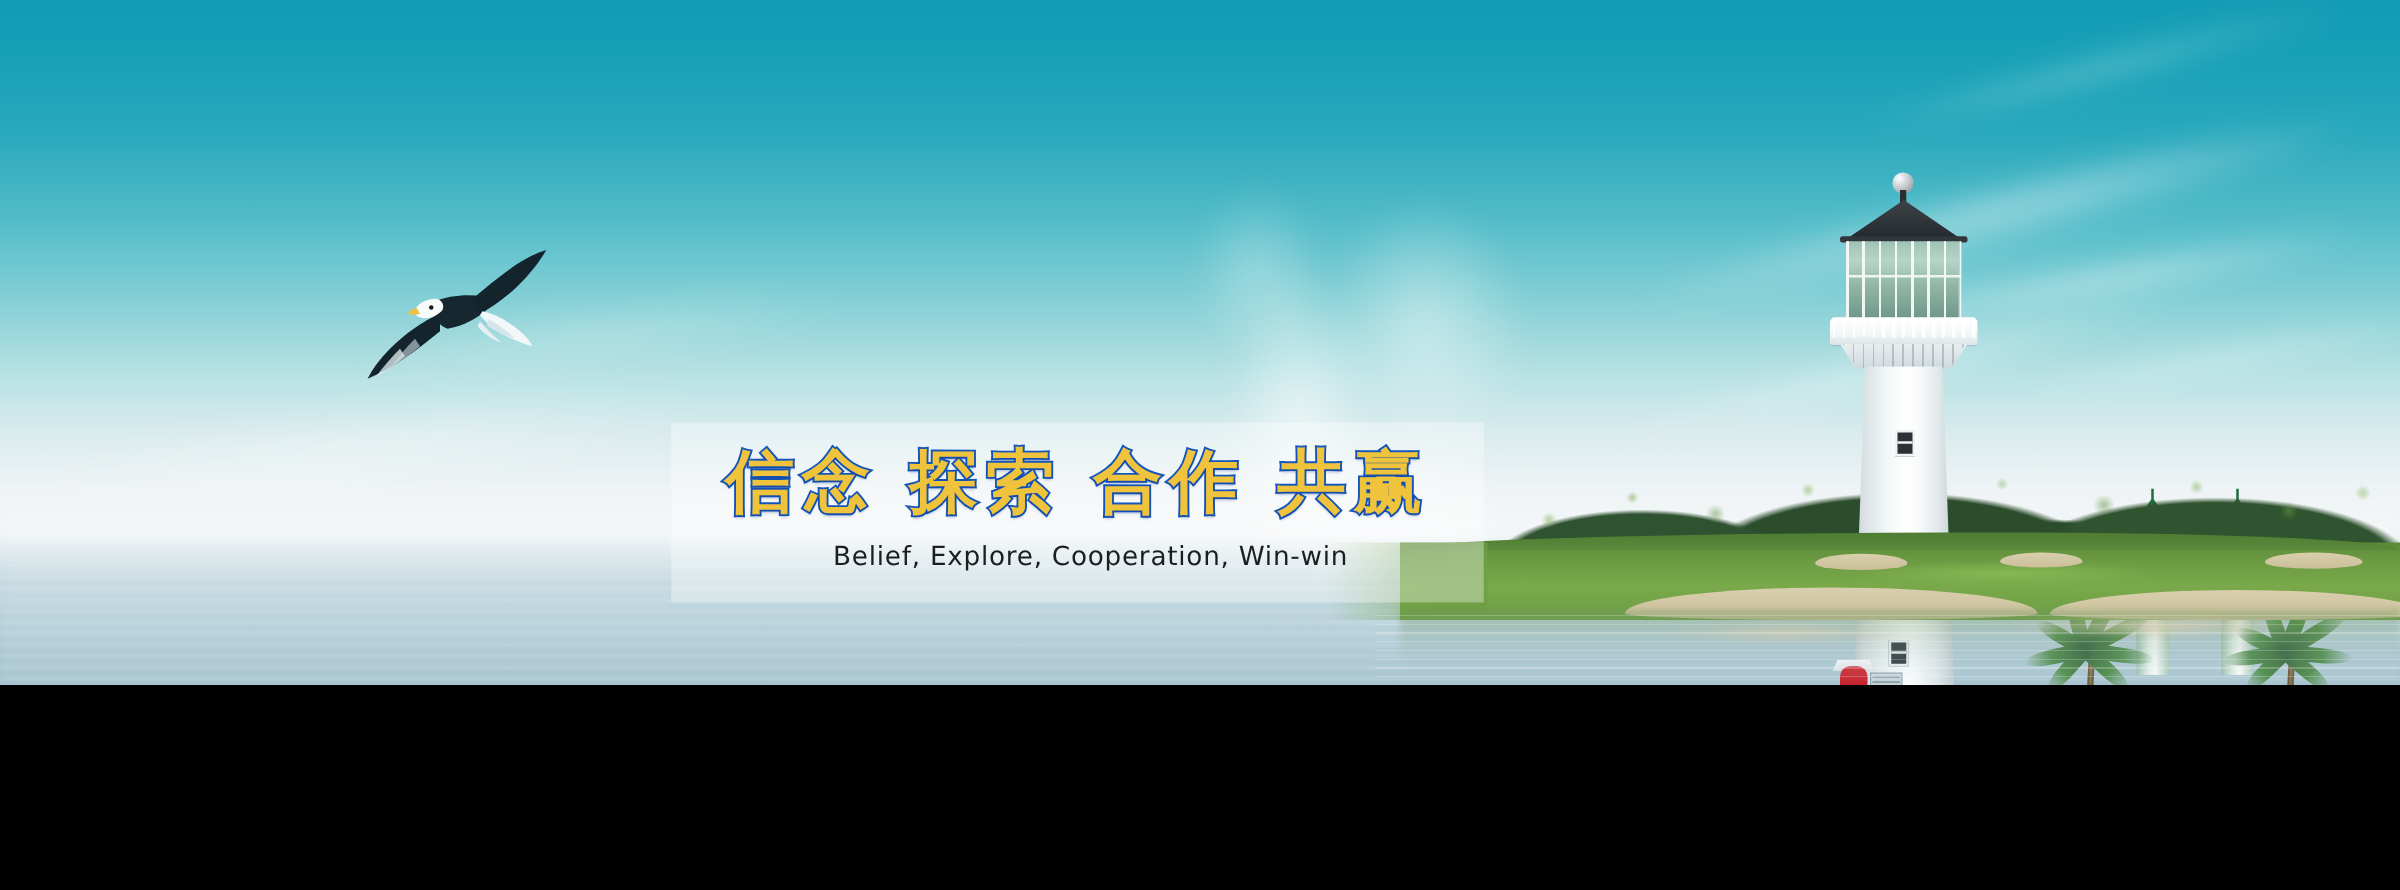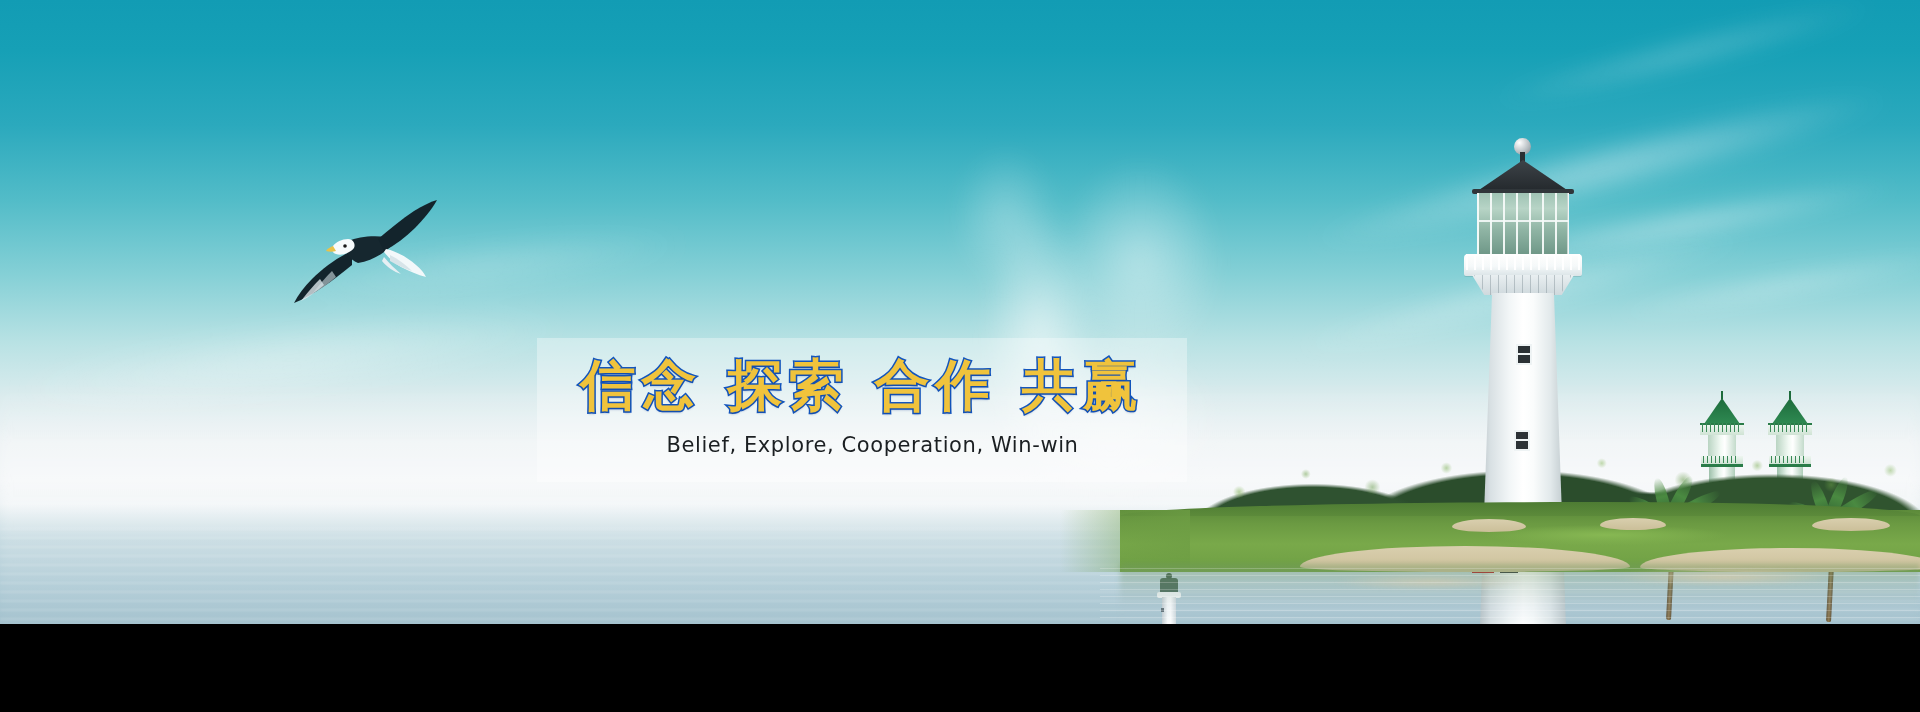--- a/index.html
+++ b/index.html
@@ -3,21 +3,21 @@
 <meta charset="utf-8">
 <title>Banner</title>
 <style>
   * { margin:0; padding:0; box-sizing:border-box; }
   html,body { background:#000; }
   body { font-family:"Liberation Sans", sans-serif; }
 
   .banner {
     position:relative;
     width:1920px;
-    height:624px;
+    height:548px;
     overflow:hidden;
     
     background:
       linear-gradient(to bottom,
         #129cb4 0%,
         #16a0b6 8%,
         #2ba9bd 20%,
         #52bcc8 32%,
         #85d0d6 44%,
         #b9e2e4 55%,

